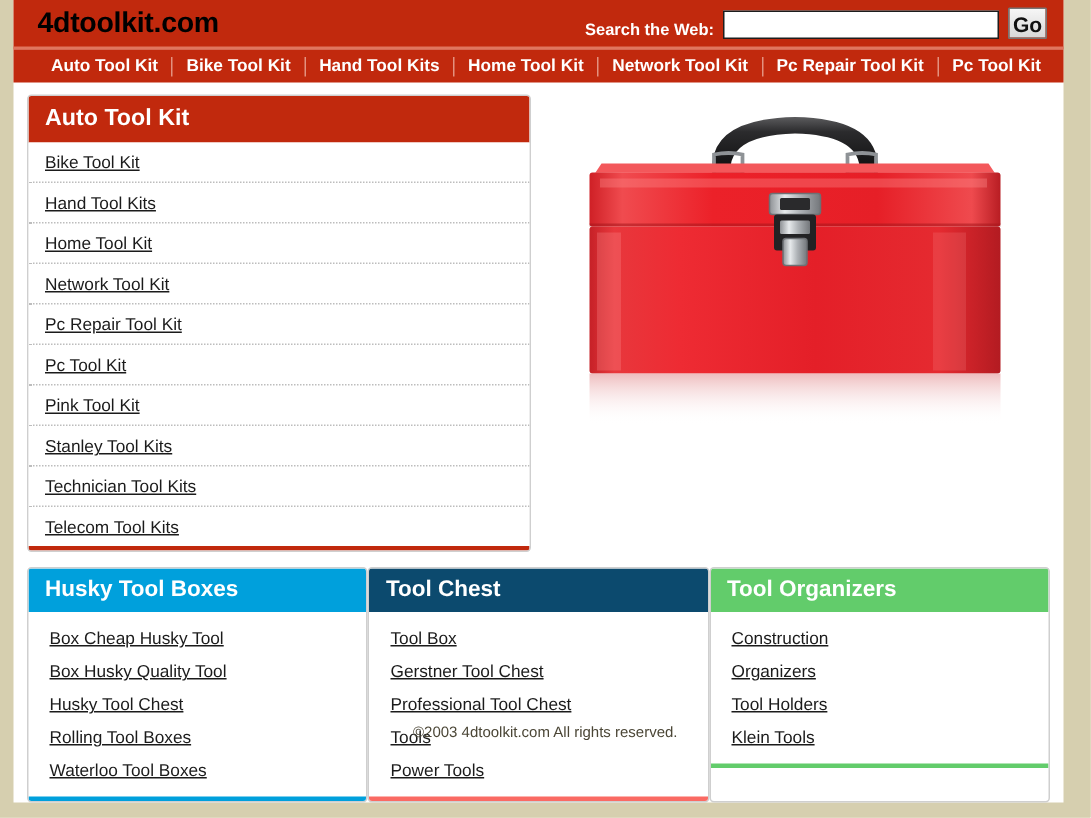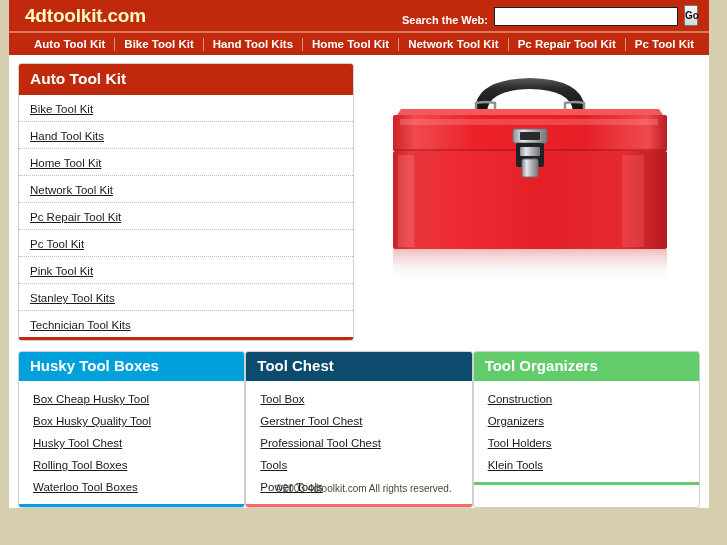--- a/index.html
+++ b/index.html
@@ -30,21 +30,21 @@
   .header {
     position: relative;
     height: 33px;
     background: #c1290d;
     display: flex;
     align-items: center;
     border-bottom: 2px solid #e0765f;
   }
   .logo {
     margin-left: 16px;
-    color: #fef9c3;
+    color: #000000;
     font-size: 19px;
     font-weight: bold;
     letter-spacing: -0.2px;
     white-space: nowrap;
   }
   .search-wrap {
     margin-left: auto;
     margin-right: 11px;
     display: flex;
     align-items: flex-end;
@@ -60,27 +60,27 @@
     width: 184px;
     height: 19px;
     border: 1px solid #1d1d1d;
     background: #ffffff;
     font-family: "Liberation Sans", sans-serif;
     font-size: 11px;
     padding: 0 3px;
     outline: none;
   }
   .go-btn {
-    width: 14px;
+    width: 26px;
     height: 21px;
     background: linear-gradient(#f6f6f6, #d8d8d8);
     border: 1px solid #767676;
     border-radius: 1px;
     color: #111;
-    font-size: 10px;
+    font-size: 14px;
     font-weight: bold;
     font-family: "Liberation Sans", sans-serif;
     cursor: pointer;
     line-height: 1;
     padding: 0;
   }
 
   
   .nav {
     height: 22px;
@@ -230,20 +230,21 @@
           <ul class="cat-list">
             <li><a>Bike Tool Kit</a></li>
             <li><a>Hand Tool Kits</a></li>
             <li><a>Home Tool Kit</a></li>
             <li><a>Network Tool Kit</a></li>
             <li><a>Pc Repair Tool Kit</a></li>
             <li><a>Pc Tool Kit</a></li>
             <li><a>Pink Tool Kit</a></li>
             <li><a>Stanley Tool Kits</a></li>
             <li><a>Technician Tool Kits</a></li>
+            <li><a>Telecom Tool Kits</a></li>
           </ul>
           <div class="panel-foot"></div>
         </div>
 
         <div class="hero">
           <svg class="toolbox-svg" width="312" height="240" viewBox="0 0 312 240">
             <defs>
               <linearGradient id="frontG" x1="0" y1="0" x2="1" y2="0">
                 <stop offset="0" stop-color="#c62127"></stop>
                 <stop offset="0.06" stop-color="#e8373c"></stop>

